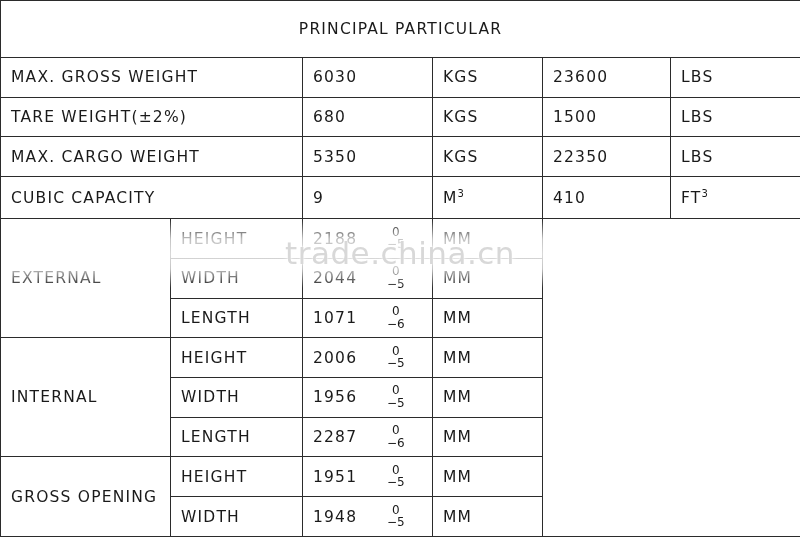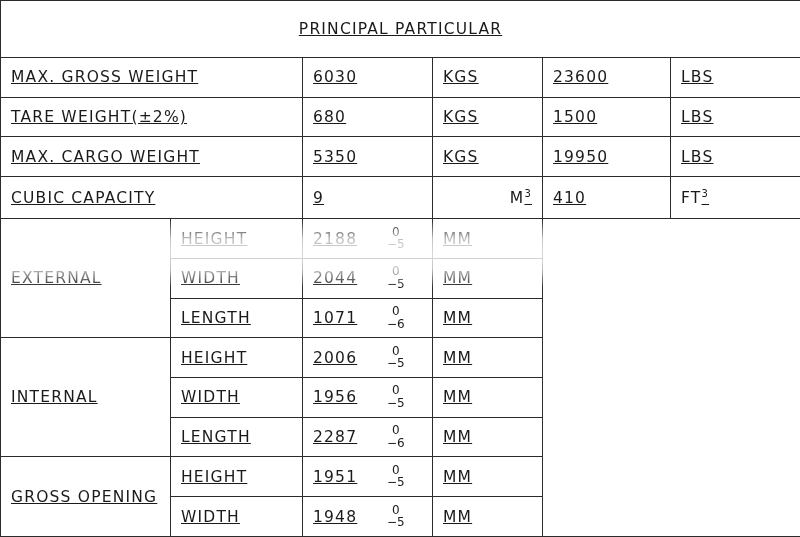--- a/index.html
+++ b/index.html
@@ -13,21 +13,20 @@
     font-family: "DejaVu Sans", sans-serif;
     color: #1a1a1a;
     overflow: hidden;
     position: relative;
   }
   .sheet {
     position: relative;
     width: 800px;
     height: 537px;
     box-sizing: border-box;
-    text-decoration: underline;
   }
   table.spec {
     border-collapse: collapse;
     width: 800px;
     height: 537px;
     table-layout: fixed;
   }
   table.spec td {
     border: 1px solid #2b2b2b;
     padding: 0 10px;
@@ -154,28 +153,28 @@
         <td class="val-cell">680</td>
         <td class="unit-cell">KGS</td>
         <td class="val-cell">1500</td>
         <td class="unit-cell">LBS</td>
       </tr>
 
       <tr>
         <td class="label-cell" colspan="2">MAX. CARGO WEIGHT</td>
         <td class="val-cell">5350</td>
         <td class="unit-cell">KGS</td>
-        <td class="val-cell">19950</td>
+        <td class="val-cell">22350</td>
         <td class="unit-cell">LBS</td>
       </tr>
 
       <tr>
         <td class="label-cell" colspan="2">CUBIC CAPACITY</td>
         <td class="val-cell">9</td>
-        <td class="unit-cell" style="text-align:right;"><span class="unit-inner">M</span><sup>3</sup></td>
+        <td class="unit-cell" style=""><span class="unit-inner">M</span><sup>3</sup></td>
         <td class="val-cell">410</td>
         <td class="unit-cell" style="text-align:left;"><span class="unit-inner">FT</span><sup>3</sup></td>
       </tr>
 
       <tr>
         <td class="group-cell" rowspan="3">EXTERNAL</td>
         <td class="label-cell">HEIGHT</td>
         <td class="val-cell">2188</td>
         <td class="unit-cell">
           <span class="tol">
@@ -264,14 +263,17 @@
             <span class="up">0</span>
             <span class="dn">−5</span>
           </span>
           <span>MM</span>
         </td>
       </tr>
     </tbody>
   </table>
 
   <div class="blurband"></div>
+  <div class="watermark">
+    <span class="wm-text">trade.china.cn</span>
+  </div>
 
 </div>
 
 </body></html>

